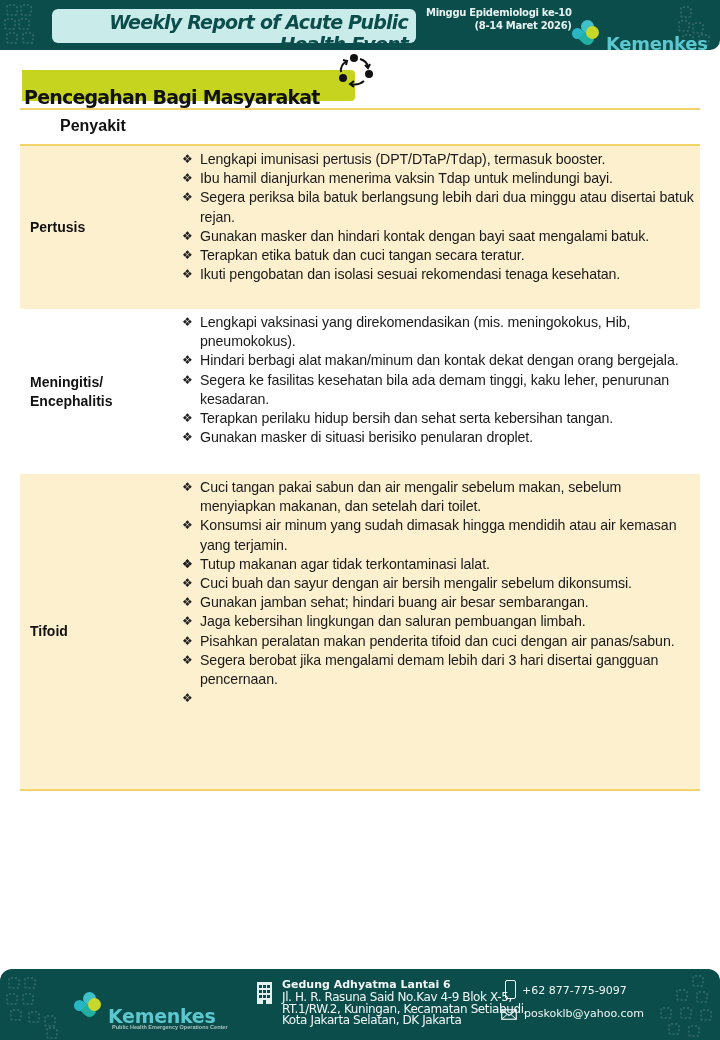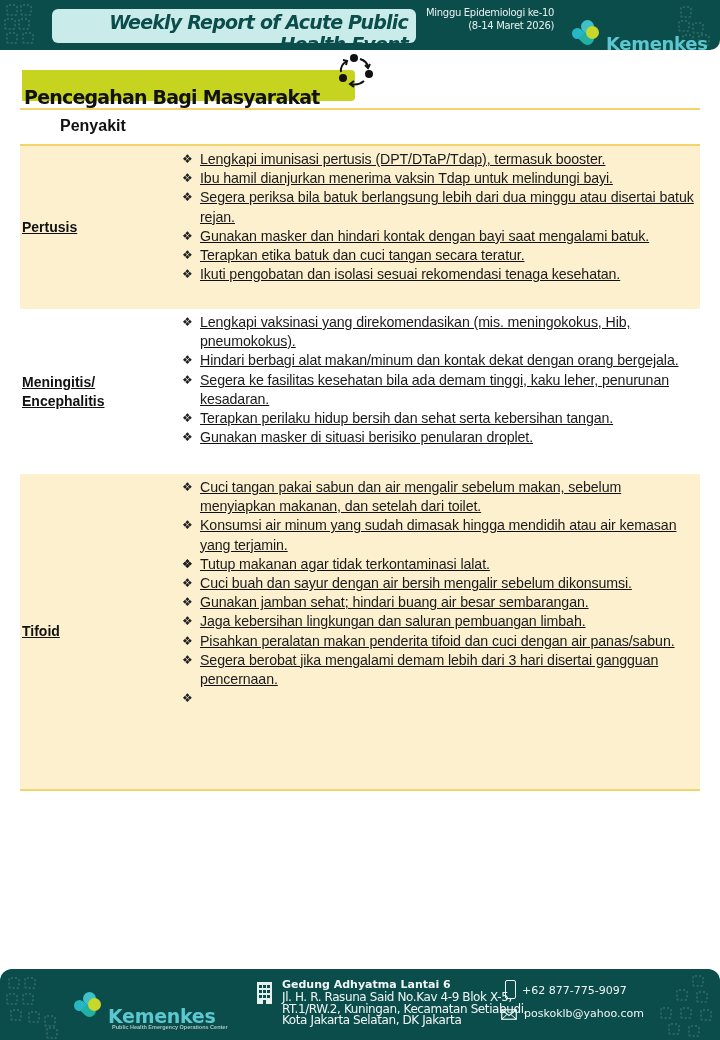--- a/index.html
+++ b/index.html
@@ -5,46 +5,46 @@
     * { box-sizing: border-box; margin: 0; padding: 0; }
     html, body { width: 720px; height: 1040px; background: #ffffff; overflow: hidden; }
     body { position: relative; font-family: "Liberation Sans", "DejaVu Sans", sans-serif; color: #111; }
 
     
     .header { position: absolute; left: 0; top: 0; width: 720px; height: 50px; background: #0b4d4b; border-bottom-right-radius: 10px; overflow: hidden; text-align: right; }
     .pattern { position: absolute; opacity: 0.28; }
     .pattern .dot { position: absolute; width: 12px; height: 12px; border-radius: 3px; border: 2px dotted #7fa5a2; }
     .title-box { position: absolute; left: 52px; top: 9px; width: 364px; height: 34px; background: #c9ebea; border-radius: 6px; overflow: visible; }
     .title-text { position: absolute; left: 16px; top: 2px; width: 340px; font-family: "DejaVu Sans", sans-serif; font-weight: bold; font-style: italic; font-size: 19px; line-height: 22px; color: #0b4d4b; letter-spacing: -0.8px; white-space: normal; }
-    .week-info { position: absolute; left: 426px; top: 6px; font-family: "DejaVu Sans", sans-serif; font-size: 10px; line-height: 13px; color: #e6f2f1; letter-spacing: -0.3px; }
+    .week-info { position: absolute; left: 426px; top: 6px; font-family: "DejaVu Sans", sans-serif; font-size: 10px; line-height: 13px; color: #e6f2f1; letter-spacing: -0.3px; font-weight: bold; }
     .logo { position: absolute; display: flex; align-items: center; }
     .logo-mark { position: relative; width: 30px; height: 28px; }
     .logo-mark .p1 { position: absolute; left: 0; top: 9px; width: 11px; height: 11px; background: #27b7c4; border-radius: 50% 0 50% 50%; transform: rotate(45deg); }
     .logo-mark .p2 { position: absolute; left: 9px; top: 1px; width: 13px; height: 13px; background: #3ec1c8; border-radius: 50% 50% 0 50%; transform: rotate(45deg); }
     .logo-mark .p3 { position: absolute; left: 9px; top: 13px; width: 13px; height: 13px; background: #22b0a3; border-radius: 50% 50% 50% 0; transform: rotate(45deg); }
     .logo-mark .p4 { position: absolute; left: 14px; top: 7px; width: 13px; height: 13px; background: #c8d82a; border-radius: 50%; }
     .logo-text { font-family: "DejaVu Sans", sans-serif; font-weight: bold; color: #5cc7cf; letter-spacing: -0.3px; margin-top: 22px; }
     .header .logo { left: 572px; top: 11px; }
     .header .logo-text { font-size: 18px; margin-left: 4px; }
 
     
     .section-title { position: absolute; left: 22px; top: 70px; width: 333px; height: 31px; background: #c6d41f; border-radius: 0 4px 4px 0; }
     .section-title span { position: absolute; left: 2px; top: 5px; font-family: "DejaVu Sans", sans-serif; font-weight: bold; font-size: 19px; color: #111; letter-spacing: -0.8px; margin-top: 11px; }
     .cycle-icon { position: absolute; left: 334px; top: 52px; width: 42px; height: 40px; }
 
     
-    .table { position: absolute; left: 20px; top: 108px; width: 680px; text-decoration: underline; }
+    .table { position: absolute; left: 20px; top: 108px; width: 680px; }
     .thead { position: relative; height: 38px; border-top: 2px solid #f3d36a; border-bottom: 2px solid #f3d36a; }
     .th { position: absolute; top: 7px; font-weight: bold; font-size: 16px; color: #111; }
     .th.c1 { left: 40px; }
     .th.c2 { left: 313px; }
     .row { position: relative; display: flex; }
     .row.shaded { background: #fdf0cf; }
     .row.last { border-bottom: 2px solid #f3d36a; }
-    .disease { width: 156px; display: flex; align-items: center; padding-left: 2px; font-weight: bold; font-size: 14px; line-height: 19px; color: #111; }
+    .disease { width: 156px; display: flex; align-items: center; padding-left: 10px; font-weight: bold; font-size: 14px; line-height: 19px; color: #111; }
     .actions { flex: 1; padding: 4px 0 4px 6px; list-style: none; }
     .actions li { position: relative; padding-left: 18px; font-size: 14.2px; line-height: 19.2px; color: #1a1a1a; letter-spacing: -0.1px; }
     .actions li .bullet { position: absolute; left: 0; top: 0; font-size: 12px; color: #222; }
 
     
     .footer { position: absolute; left: 0; top: 969px; width: 720px; height: 71px; background: #0b4d4b; border-top-left-radius: 12px; border-top-right-radius: 12px; overflow: hidden; }
     .footer .logo { left: 74px; top: 15px; }
     .footer .logo-text { font-size: 19px; margin-left: 4px; line-height: 20px; }
     .footer .sub { font-size: 5.5px; color: #a9c4c2; font-weight: bold; margin-left: 38px; margin-top: -2px; letter-spacing: 0; }
     .bld-icon { position: absolute; left: 257px; top: 13px; width: 15px; height: 22px; background: #e6f0ef; }

